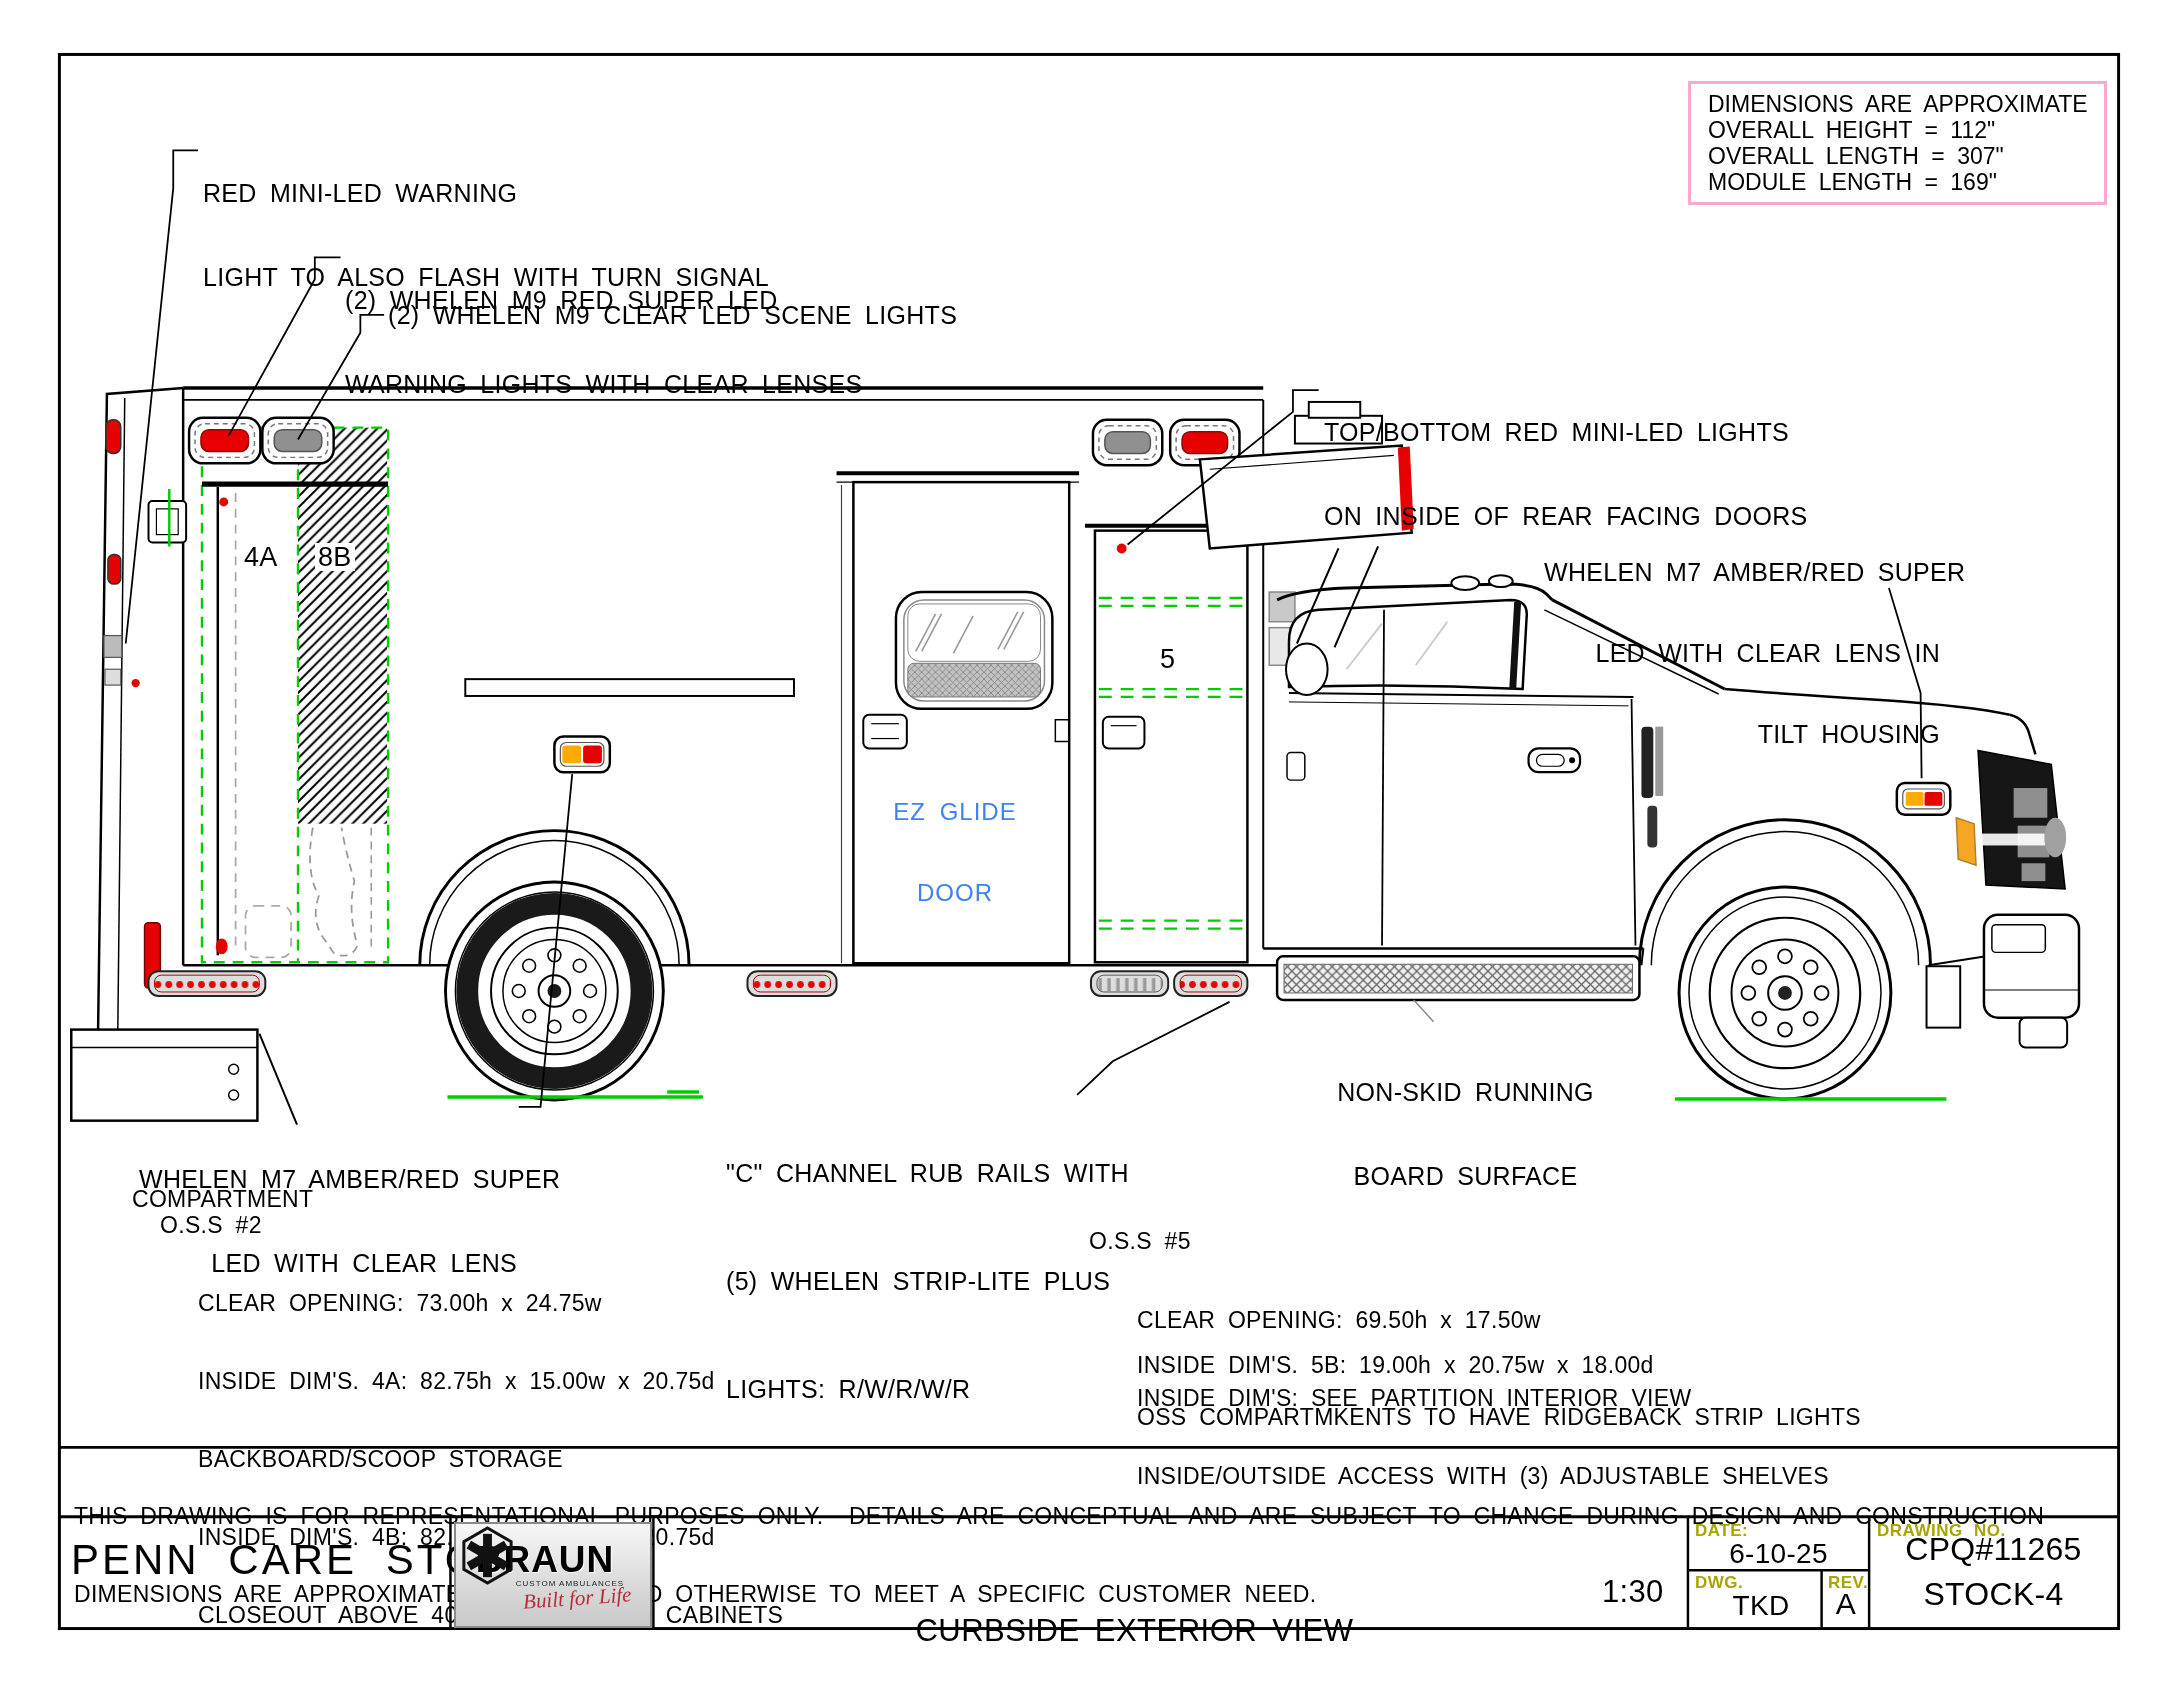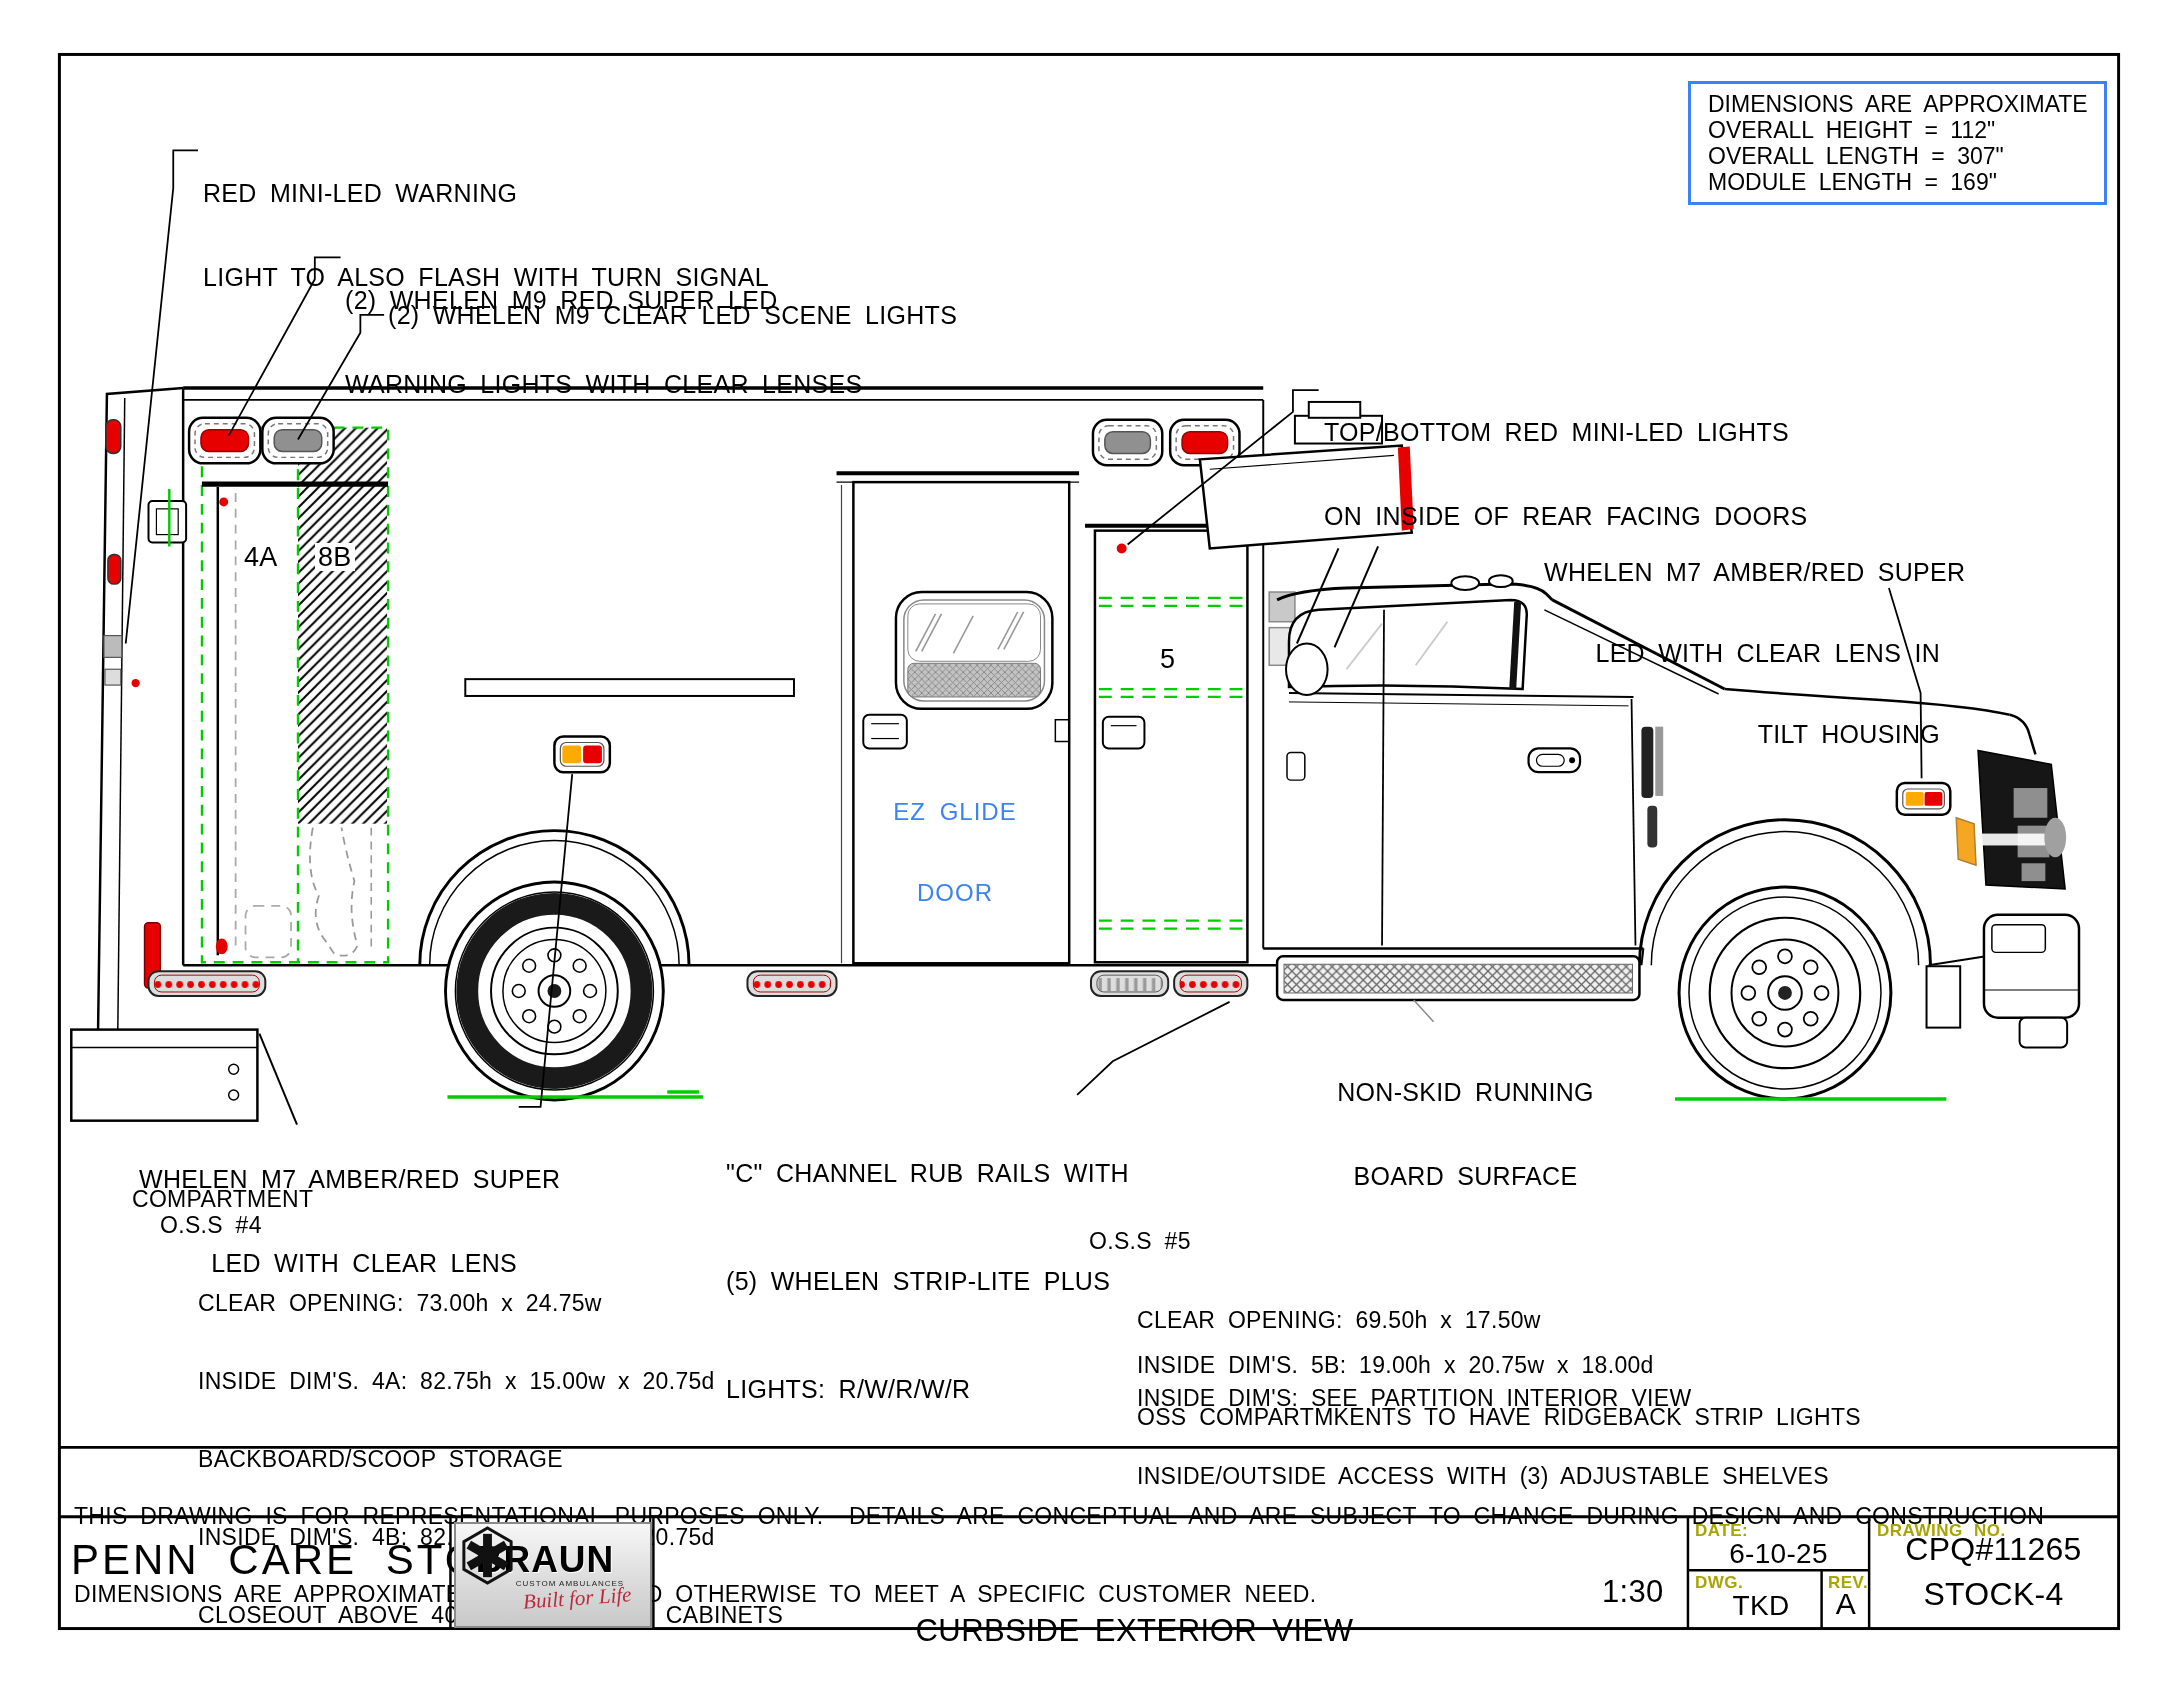--- a/index.html
+++ b/index.html
@@ -6,21 +6,21 @@
   #canvas{position:relative;width:2178px;height:1683px;background:#fff;overflow:hidden;
           font-family:"Liberation Sans",sans-serif;color:#000;}
   svg{position:absolute;left:0;top:0;}
   .lbl{position:absolute;white-space:pre;line-height:28px;font-size:25px;letter-spacing:0.3px;word-spacing:6px;z-index:3;}
   .sm{font-size:23px;line-height:26px;}
   .right{text-align:right;}
   .center{text-align:center;}
   .gray{color:#3b82f6;}
   .olive{color:#a8a400;font-size:17px;font-weight:bold;letter-spacing:0.5px;line-height:18px;}
   .big{font-size:31px;line-height:40px;letter-spacing:0.5px;}
-  .dimbox{position:absolute;left:1688px;top:81px;width:396px;height:111px;border:3px solid #3b82f6;
+  .dimbox{position:absolute;left:1688px;top:81px;width:396px;height:111px;border:3px solid #f9a8d4;
           padding:7px 0 0 17px;font-size:23px;line-height:26px;word-spacing:6px;z-index:3;}
   .logo-box{position:absolute;left:454px;top:1522px;width:194px;height:102px;z-index:3;
             background:linear-gradient(#f7f7f7,#dcdcdc 55%,#c9c9c9);border:2px solid #8a8a8a;
             display:flex;flex-direction:column;align-items:center;justify-content:center;}
   .logo-row{display:flex;align-items:center;}
   .logo-brand{font-size:37px;font-weight:bold;letter-spacing:1px;margin-left:-16px;
               text-shadow:1px 1px 0 #fff;}
   .logo-sub{font-size:8px;letter-spacing:1px;color:#222;margin:-2px 0 0 34px;}
   .logo-tag{font-family:"Liberation Serif",serif;font-style:italic;color:#b92b3a;font-size:21px;
             margin:-2px 0 0 48px;transform:rotate(-4deg);}
@@ -339,21 +339,21 @@
   <div>LED WITH CLEAR LENS</div>
 </div>
 
 <div class="lbl" style="left:726px;top:1083px;line-height:36px;">
   <div>"C" CHANNEL RUB RAILS WITH</div>
   <div>(5) WHELEN STRIP-LITE PLUS</div>
   <div>LIGHTS: R/W/R/W/R</div>
 </div>
 
 <div class="lbl sm" style="left:132px;top:1186px;text-align:right;">COMPARTMENT</div>
-<div class="lbl sm" style="left:160px;top:1212px;">O.S.S #4</div>
+<div class="lbl sm" style="left:160px;top:1212px;">O.S.S #2</div>
 <div class="lbl sm" style="left:198px;top:1238px;">
   <div>CLEAR OPENING: 73.00h x 24.75w</div>
   <div>INSIDE DIM'S. 4A: 82.75h x 15.00w x 20.75d</div>
   <div>BACKBOARD/SCOOP STORAGE</div>
   <div>INSIDE DIM'S. 4B: 82.75h x 13.50w x 20.75d</div>
   <div>CLOSEOUT ABOVE 40" FOR INTERIOR CABINETS</div>
 </div>
 
 <div class="lbl sm" style="left:1089px;top:1228px;">O.S.S #5</div>
 <div class="lbl sm" style="left:1137px;top:1255px;">

